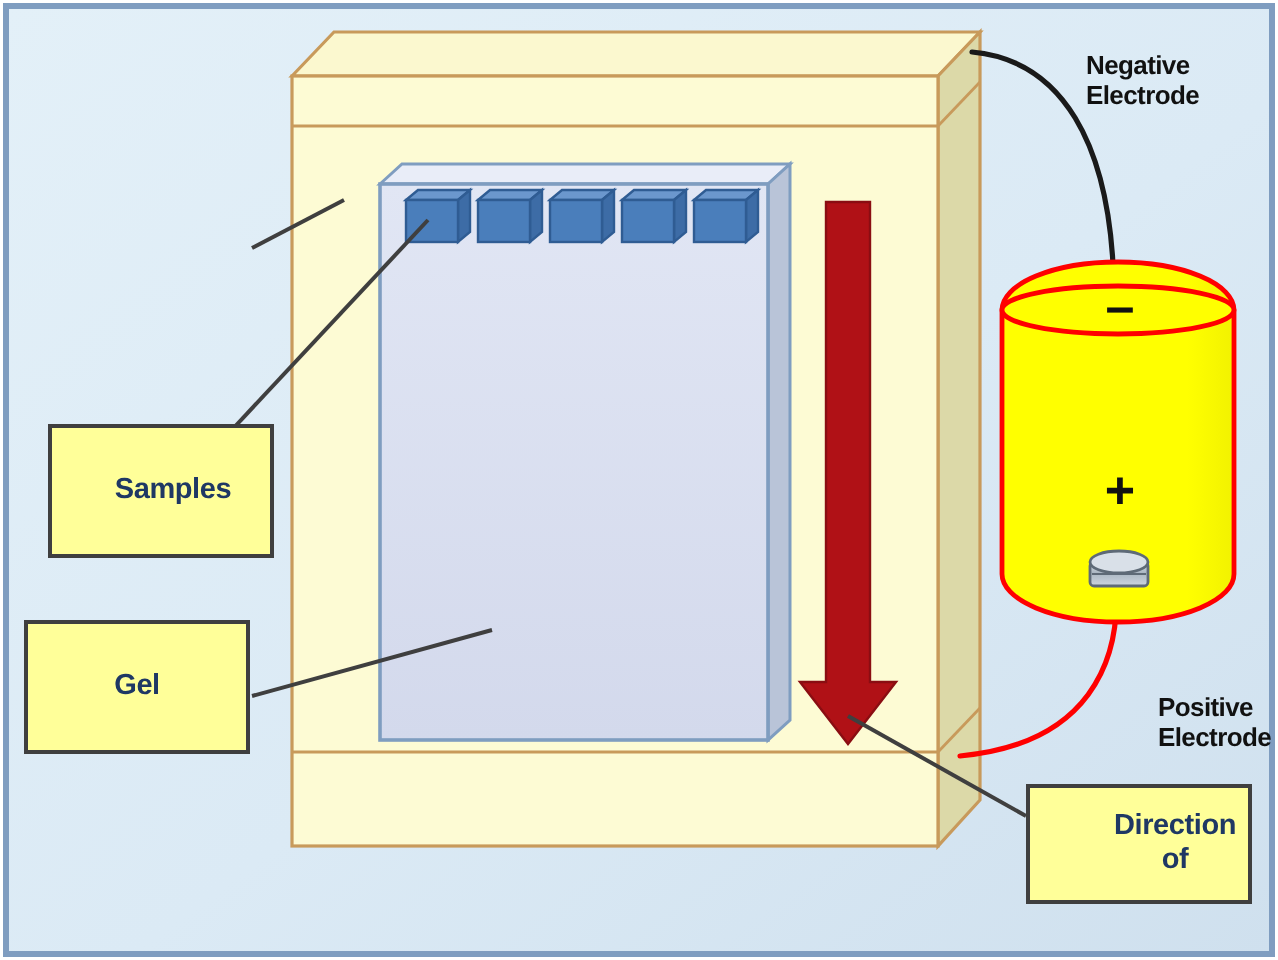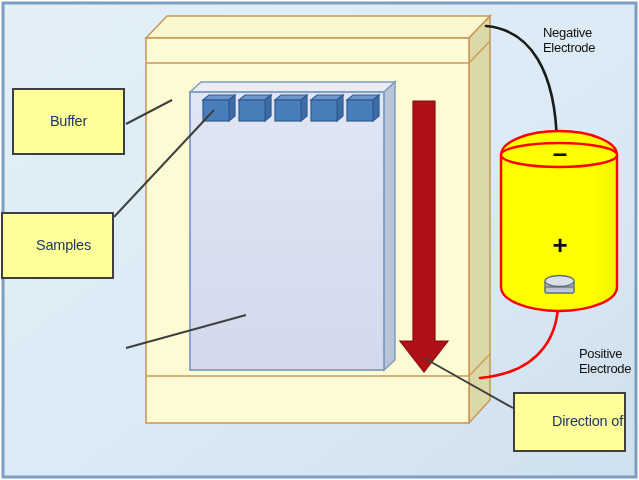--- a/index.html
+++ b/index.html
@@ -20,21 +20,21 @@
     top: 0;
     width: 639px;
     height: 480px;
   }
   .lbl {
     position: absolute;
     display: flex;
     align-items: center;
     justify-content: center;
     text-align: center;
-    font-weight: normal;
+    font-weight: bold;
     color: #1f3864;
     line-height: 1.18;
     letter-spacing: -0.2px;
   }
   .callout-box {
     background: #ffff99;
     border: 2px solid #3f3f3f;
     box-sizing: border-box;
     font-size: 14.5px;
   }
@@ -146,28 +146,28 @@
 
     <line x1="126" y1="124" x2="172" y2="100" stroke="#3f3f3f" stroke-width="2"></line>
     <line x1="114" y1="217" x2="214" y2="110" stroke="#3f3f3f" stroke-width="2"></line>
     <line x1="126" y1="348" x2="246" y2="315" stroke="#3f3f3f" stroke-width="2"></line>
     <line x1="513" y1="408" x2="424" y2="358" stroke="#3f3f3f" stroke-width="2"></line>
   </svg>
 
   <div class="sign" style="left:546px; top:140px; width:28px; font-size:26px;">–</div>
   <div class="sign" style="left:546px; top:232px; width:28px; font-size:26px;">+</div>
 
-  <div class="lbl callout-box" style="left:12px; top:88px; width:113px; height:67px;">
-    <span>Buffer</span>
-  </div>
 
-  <div class="lbl callout-box" style="left:1px; top:212px; width:113px; height:67px;padding-left:12px;">
+  <div class="lbl callout-box" style="left:24px; top:212px; width:113px; height:67px;padding-left:12px;">
     <span>Samples</span>
   </div>
 
+  <div class="lbl callout-box" style="left:12px; top:310px; width:113px; height:67px;">
+    <span>Gel</span>
+  </div>
 
   <div class="lbl callout-box" style="left:513px; top:392px; width:113px; height:60px; flex-direction:column;padding-left:36px;">
     <span>Direction of</span>
   </div>
 
   <div class="lbl plain-label" style="left:543px; top:20px; width:92px; height:40px; flex-direction:column; align-items:flex-start;">
     <span>Negative</span>
     <span>Electrode</span>
   </div>
 

